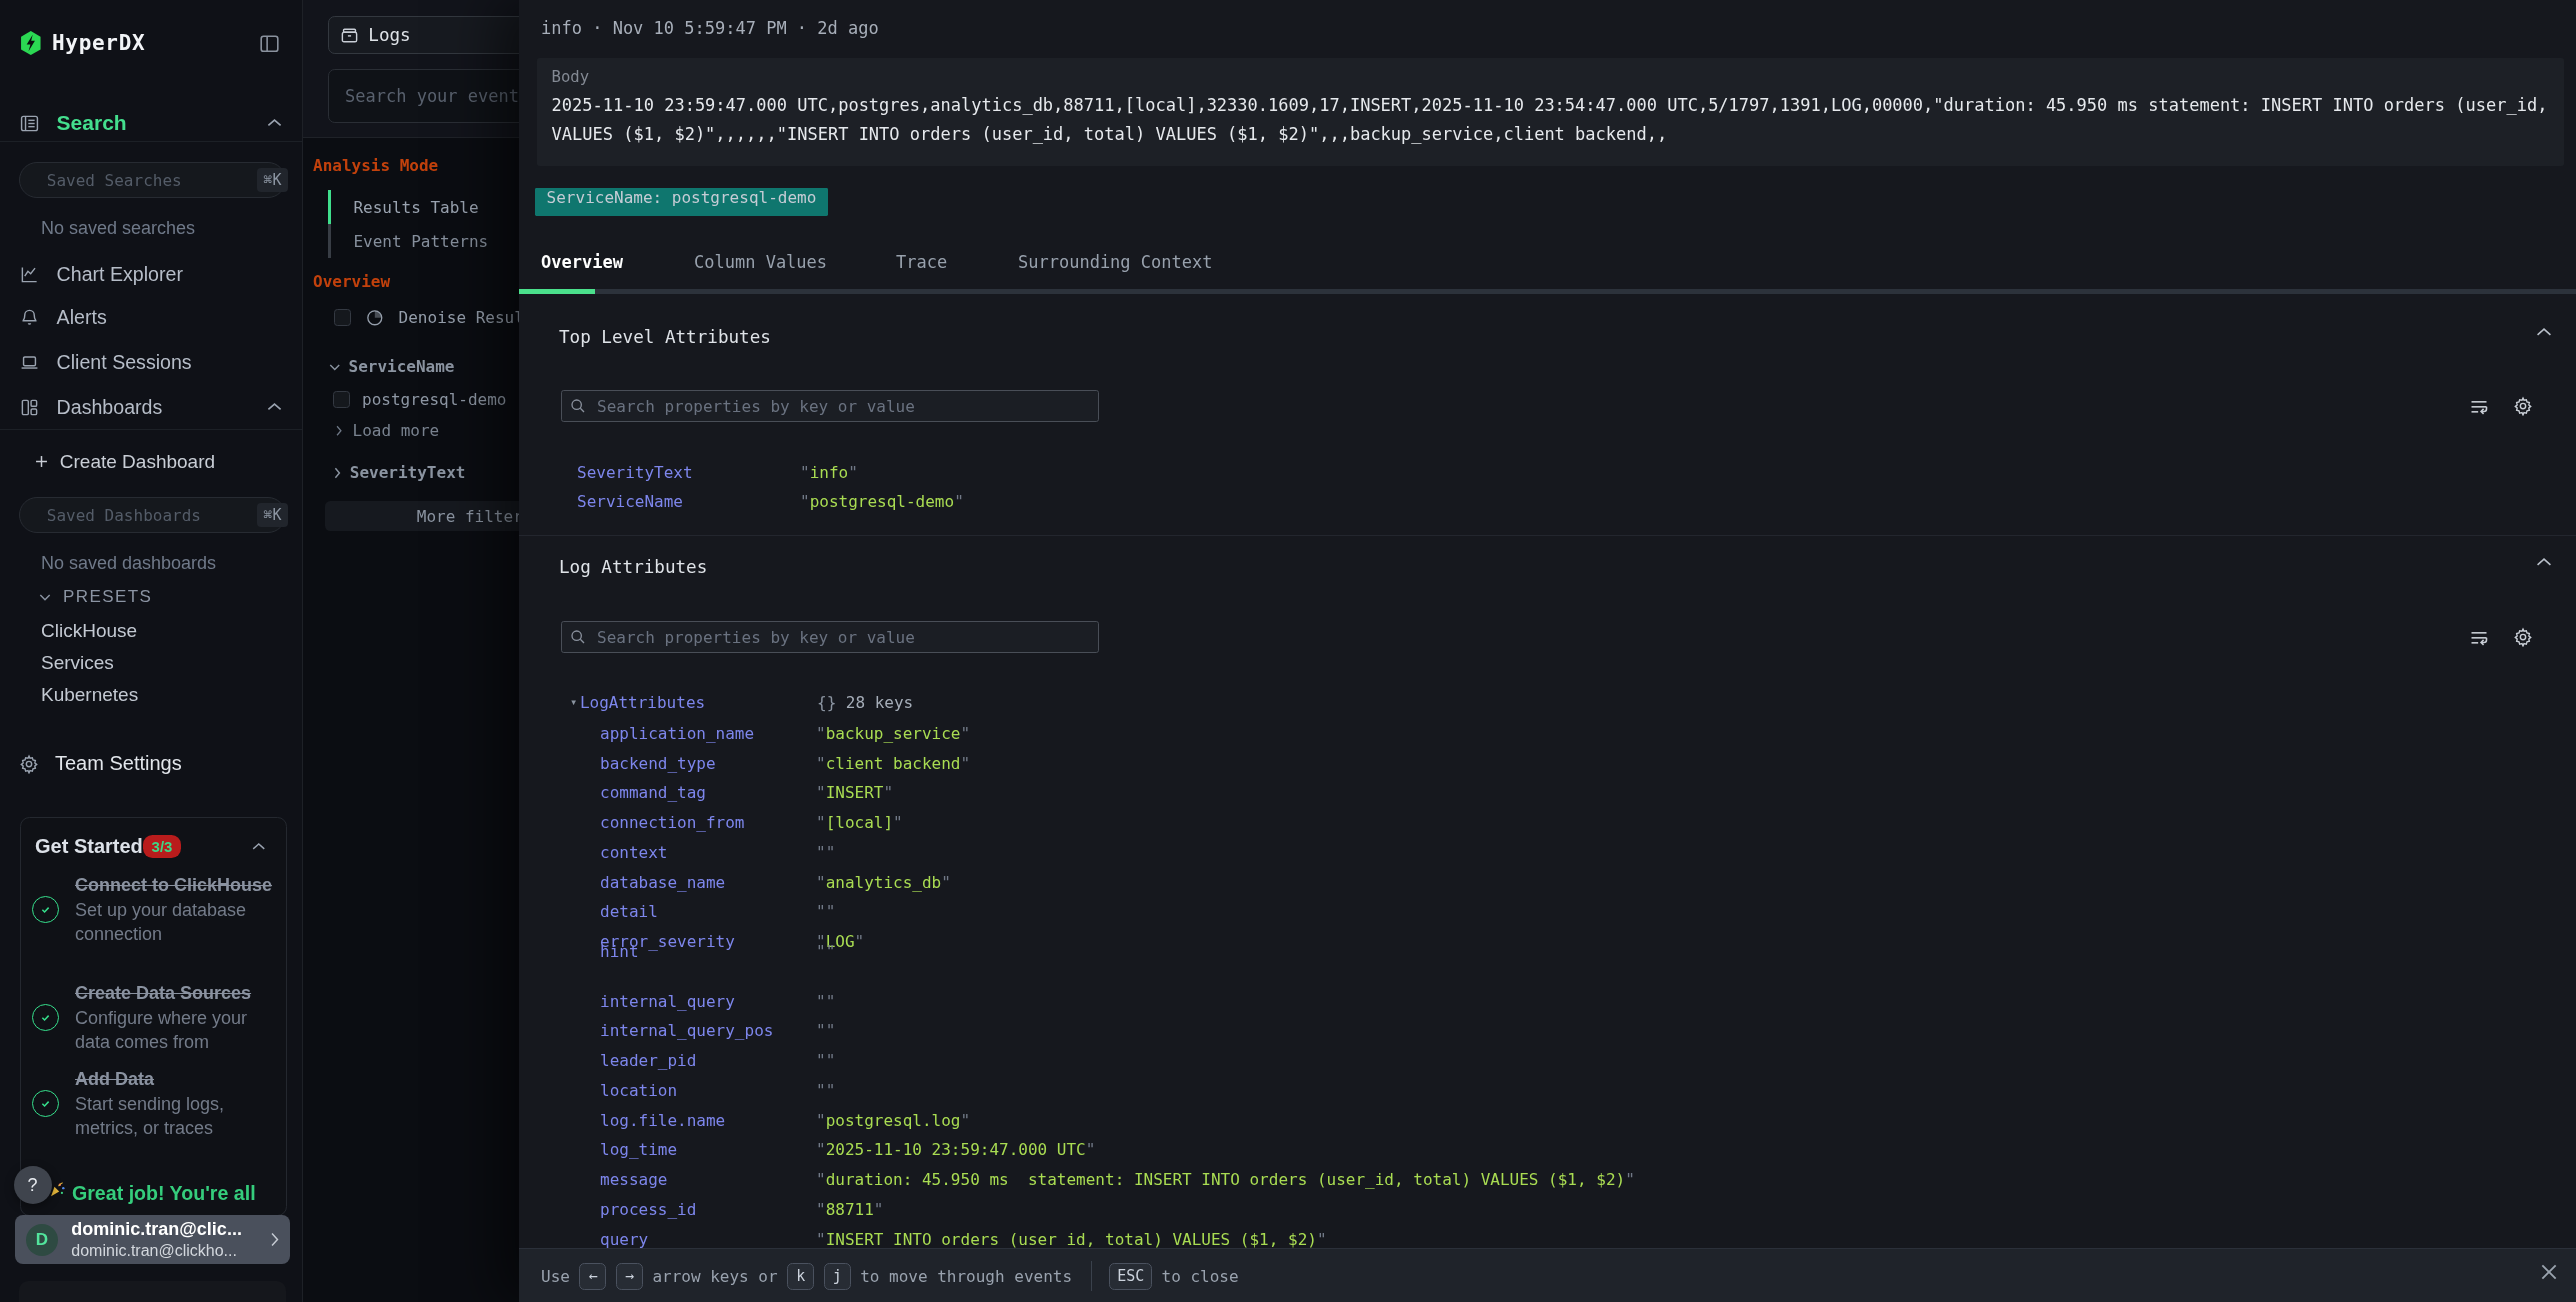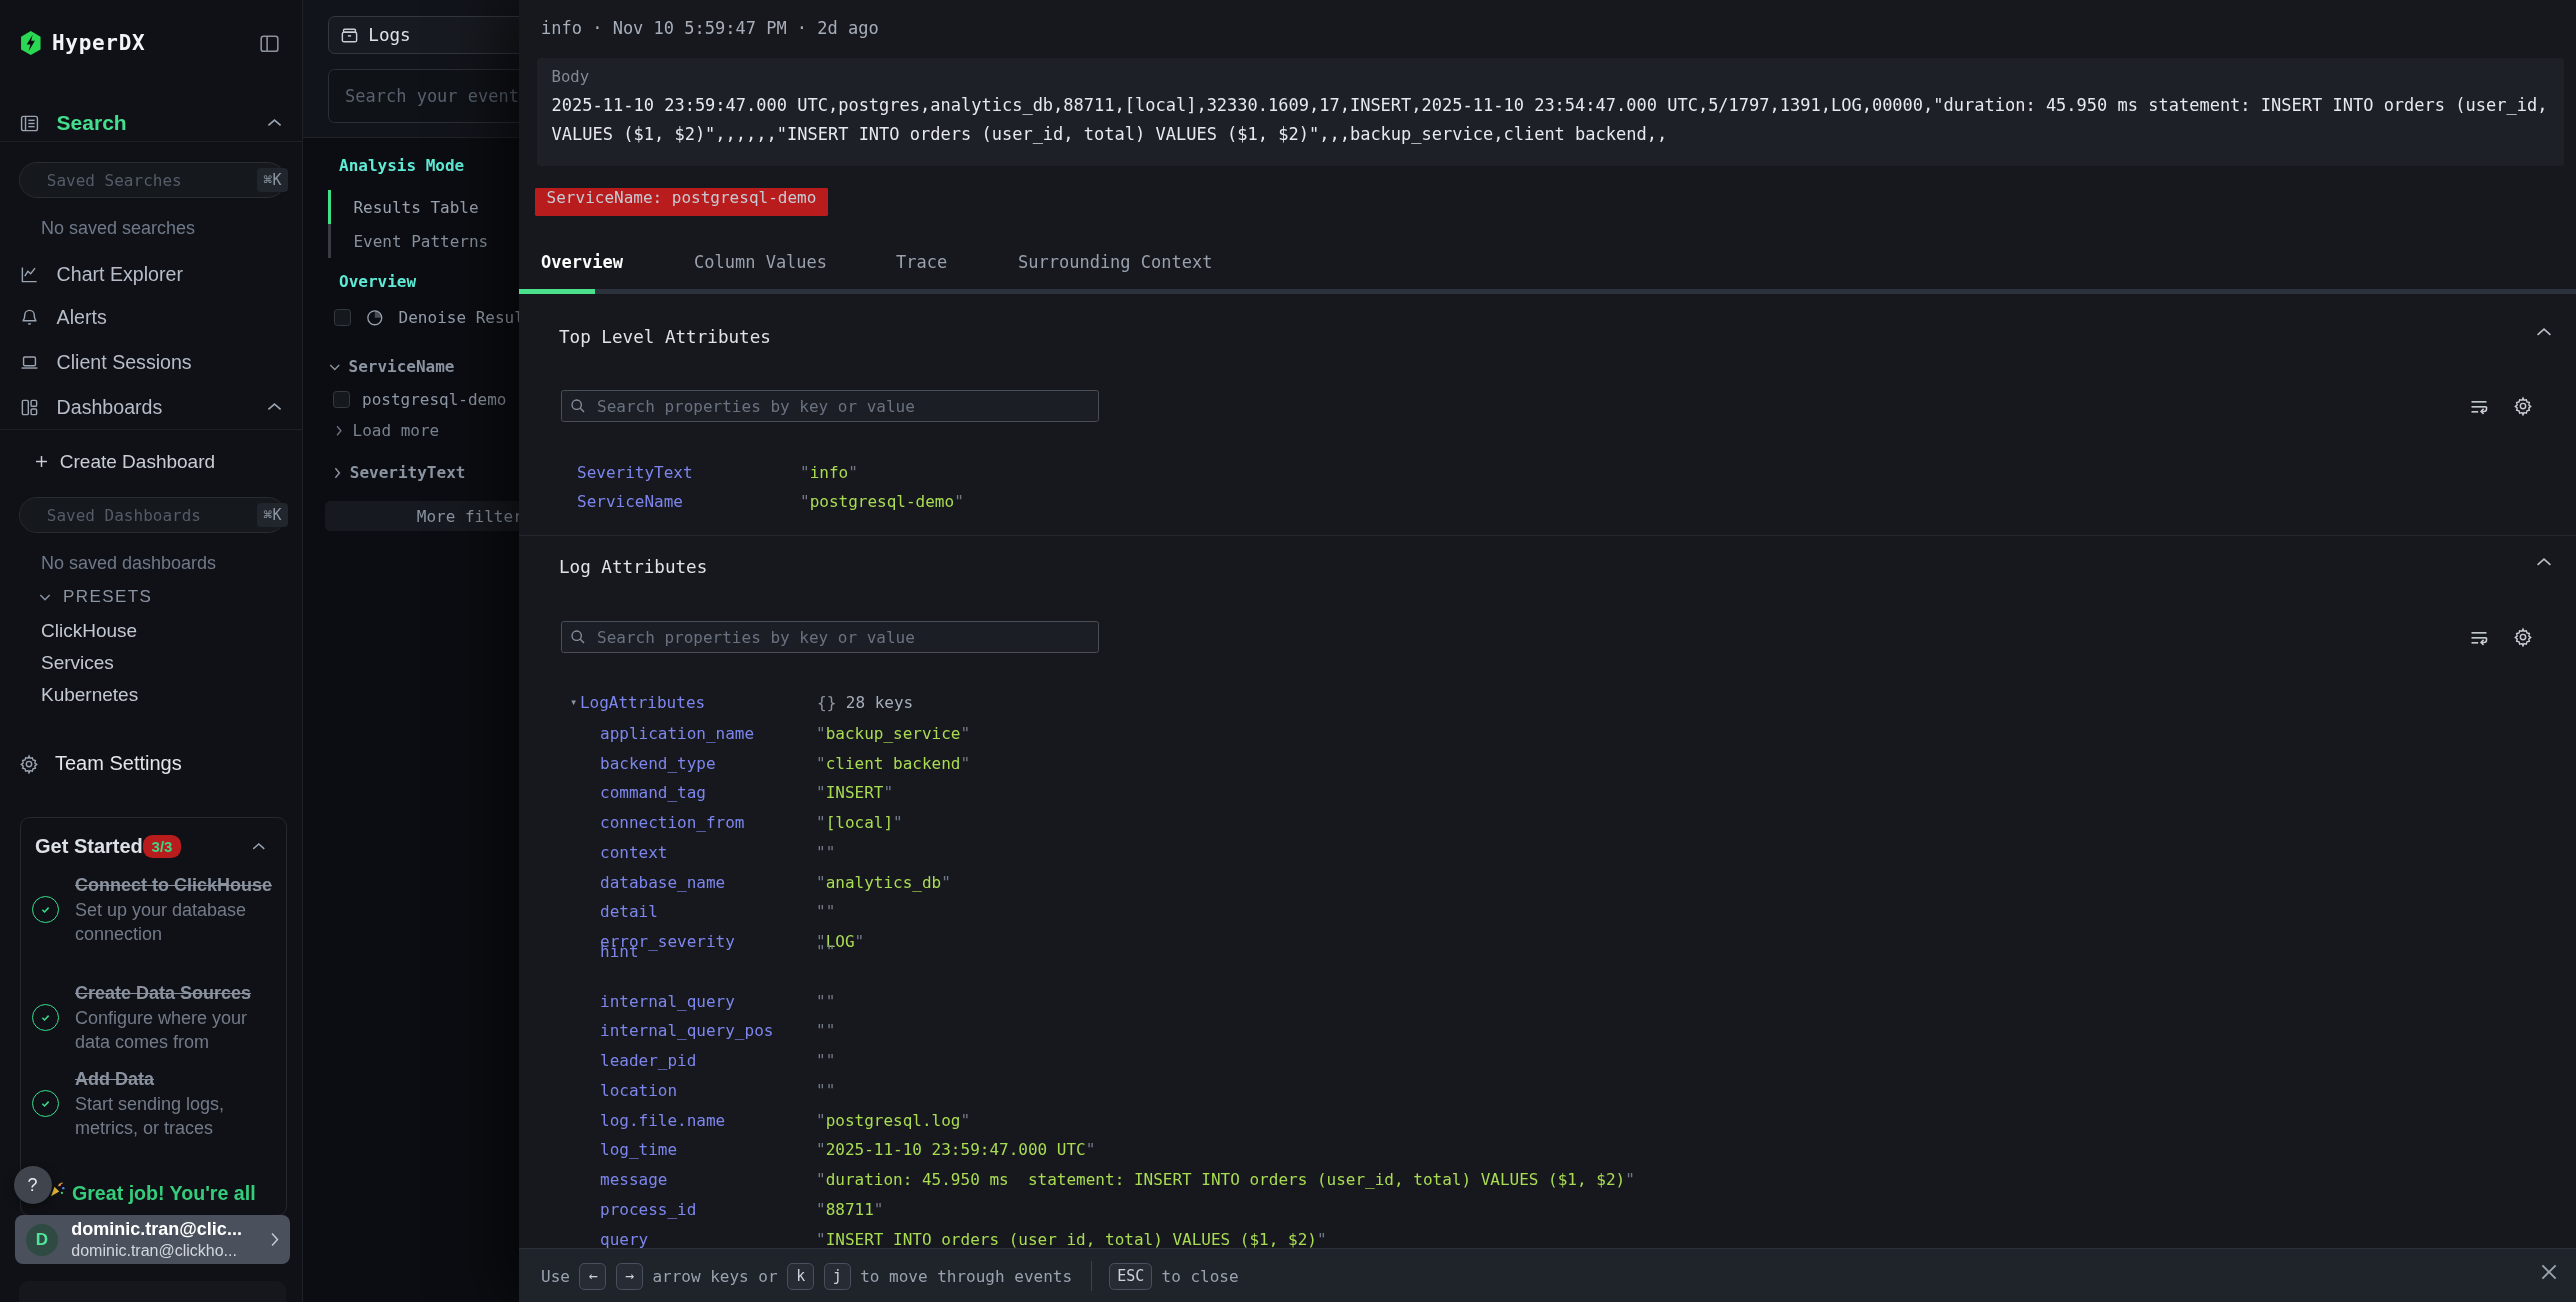--- a/index.html
+++ b/index.html
@@ -56,39 +56,39 @@
   .user-chev { margin-left:auto; color:#c6cbd3; }
   .bottom-stub { position:absolute; left:19px; top:1281px; width:267px; height:27px; background:#15171c; border-radius:9.5px 9.5px 0 0; }
 
   
   .midcol { position:absolute; left:302px; top:0; width:217px; height:1303px; background:#0b0d12; border-left:0.7px solid #1e2127; }
   .mid-top { position:absolute; left:0; top:0; width:217px; height:138px; background:#12141b; border-bottom:0.7px solid #1f2228; }
   .src-select { position:absolute; left:25px; top:16px; width:325px; height:38px; background:#171a20; border:1.4px solid #33383f; border-radius:6.8px; display:flex; align-items:center; padding:0 10.8px; cursor:pointer; }
   .src-label { margin-left:9.5px; font:17.6px "DejaVu Sans Mono","Liberation Mono",monospace; color:#dfe3e8; }
   .mid-search { position:absolute; left:25px; top:69px; width:325px; height:54px; background:#0f1217; border:1.4px solid #2a2e35; border-radius:6.8px; font:17px "DejaVu Sans Mono","Liberation Mono",monospace; color:#aeb6c2; padding:0 16px; outline:none; }
   .mid-search::placeholder { color:#59616e; }
-  .mid-label { position:absolute; left:36px; font:bold 16px "DejaVu Sans Mono","Liberation Mono",monospace; color:#5eead4; }
+  .mid-label { position:absolute; left:10px; font:bold 16px "DejaVu Sans Mono","Liberation Mono",monospace; color:#c2410c; }
   .mode-item { position:absolute; left:25px; width:189px; height:34px; display:flex; align-items:center; cursor:pointer; }
   .mode-bar { width:3.4px; height:34px; flex:0 0 3.4px; }
   .mode-label { margin-left:22px; font:16px "DejaVu Sans Mono","Liberation Mono",monospace; }
   .checkbox { width:17px; height:17px; background:#15181d; border:1.4px solid #343942; border-radius:3.4px; flex:0 0 17px; cursor:pointer; }
   .filt-row { position:absolute; display:flex; align-items:center; }
   .filt-label { font:16px "DejaVu Sans Mono","Liberation Mono",monospace; color:#959eab; white-space:nowrap; }
   .filt-group-label { font:bold 16px "DejaVu Sans Mono","Liberation Mono",monospace; color:#8b94a1; white-space:nowrap; }
   .load-more { font:16px "DejaVu Sans Mono","Liberation Mono",monospace; color:#79828f; white-space:nowrap; }
   .more-filters { position:absolute; left:21.6px; top:501px; width:300px; height:30px; background:#16191f; border-radius:5.4px; border:none; font:16px "DejaVu Sans Mono","Liberation Mono",monospace; color:#8b94a1; cursor:pointer; }
 
   
   .panel { position:absolute; left:519px; top:0; width:2057px; height:1303px; background:#16181e; box-shadow:-20px 0 54px rgba(0,0,0,.55); }
   .meta { position:absolute; left:22px; top:17.6px; font:17px "DejaVu Sans Mono","Liberation Mono",monospace; color:#a7aeb9; white-space:pre; }
   .body-box { position:absolute; left:17.6px; top:58px; width:2027px; height:108px; background:#1d2026; border-radius:2.7px; padding:9.5px 15px; }
   .body-label { font:15.6px "DejaVu Sans Mono","Liberation Mono",monospace; color:#838993; }
   .body-line { font:17px "DejaVu Sans Mono","Liberation Mono",monospace; color:#e6e9ed; line-height:29px; white-space:pre; overflow:hidden; }
   .body-lines { margin-top:5.4px; }
-  .svc-tag { position:absolute; left:15.6px; top:188px; height:28px; line-height:28px; background:#b91c1c; padding:0 12px; font:16px "DejaVu Sans Mono","Liberation Mono",monospace; color:#c6ccd5; border-radius:1.4px; cursor:pointer; }
+  .svc-tag { position:absolute; left:15.6px; top:188px; height:28px; line-height:28px; background:#0f766e; padding:0 12px; font:16px "DejaVu Sans Mono","Liberation Mono",monospace; color:#c6ccd5; border-radius:1.4px; cursor:pointer; }
   .tab { position:absolute; top:252px; font:17px "DejaVu Sans Mono","Liberation Mono",monospace; color:#98a1ad; cursor:pointer; white-space:nowrap; }
   .tab.active { color:#ffffff; font-weight:bold; }
   .tab-strip { position:absolute; left:0; top:289px; width:2057px; height:4.7px; background:#2c323b; }
   .tab-strip-active { position:absolute; left:0; top:0; width:76px; height:4.7px; background:#4be08c; }
   .sec-heading { position:absolute; left:40px; font:17.6px "DejaVu Sans Mono","Liberation Mono",monospace; color:#dfe3e8; }
   .sec-chev { position:absolute; right:24px; color:#b9c0ca; cursor:pointer; }
   .prop-search { position:absolute; left:42px; width:538px; height:32px; background:#1b1e24; border:1.4px solid #494e57; border-radius:2.7px; font:16px "DejaVu Sans Mono","Liberation Mono",monospace; color:#aeb6c2; padding:0 9.5px 0 35px; outline:none; }
   .prop-search::placeholder { color:#6a7280; }
   .search-mag { position:absolute; left:51px; color:#8a919d; pointer-events:none; }
   .sec-icons { position:absolute; right:43px; display:flex; gap:24px; color:#c9ced6; }

